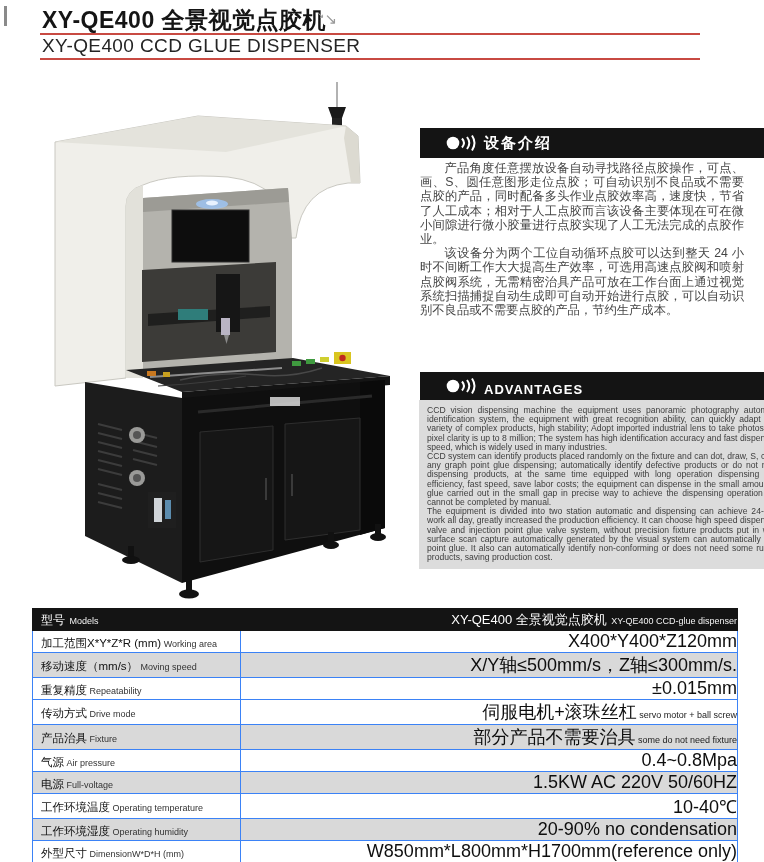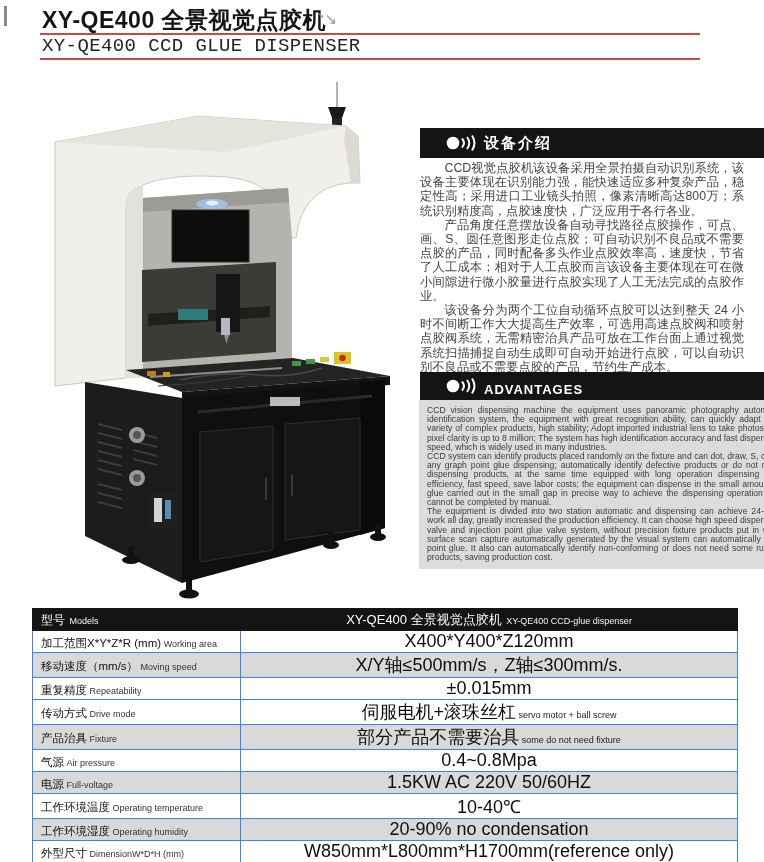--- a/index.html
+++ b/index.html
@@ -12,21 +12,21 @@
   .edge-artifact{position:absolute;left:4px;top:6px;width:3px;height:20px;background:#8a8a8a;}
 
   
   .title-cn{position:absolute;left:42px;top:5px;font-size:23px;font-weight:bold;letter-spacing:0.5px;color:#151515;white-space:nowrap;}
   .title-arrows{position:absolute;left:316px;top:10px;color:#9a9a9a;line-height:1;}
   .title-arrows .a1{font-size:10px;vertical-align:6px;}
   .title-arrows .a2{font-size:15px;}
   .rule{position:absolute;left:40px;width:660px;height:2px;background:var(--accent-red);}
   .rule1{top:33px;}
   .rule2{top:58px;}
-  .title-en{position:absolute;left:42px;top:35px;font-size:19px;font-weight:400;color:#242424;letter-spacing:0.4px;white-space:nowrap;font-family:Liberation Mono, monospace;}
+  .title-en{position:absolute;left:42px;top:35px;font-size:19px;font-weight:400;color:#242424;letter-spacing:0.4px;white-space:nowrap;}
 
   
   .sec-bar{position:absolute;left:420px;width:374px;background:var(--bar-black);color:#fff;display:flex;align-items:center;padding-left:26px;}
   .sec-bar .waves{margin-right:8px;flex:0 0 auto;display:block;}
   .bar-intro{top:128px;height:30px;}
   .bar-adv{top:372px;height:28px;}
   .bar-intro .sec-label{font-size:15px;font-weight:bold;letter-spacing:2px;}
   .bar-adv .sec-label{font-size:13px;font-weight:bold;letter-spacing:1px;margin-top:6px;}
 
   .cn-text{position:absolute;left:420px;top:161px;width:324px;font-size:12.3px;line-height:14.2px;color:#454545;text-align:justify;}
@@ -40,21 +40,21 @@
 
   
   .spec{position:absolute;left:32px;top:608px;width:705px;border-collapse:collapse;table-layout:fixed;border-left:1px solid #a9a9a9;border-right:1px solid #a9a9a9;border-bottom:3px solid #111;}
   .spec th,.spec td{border:1px solid #3b82f6;overflow:hidden;white-space:nowrap;}
   .spec tr.hdr th{background:var(--bar-black);color:#fff;border-color:#141414;height:22px;font-weight:normal;}
   .spec tr.hdr .label-cell{text-align:left;padding-left:8px;}
   .hdr-cn{font-size:12px;}
   .hdr-en{font-size:9px;opacity:.95;}
   .spec td{height:16px;}
   .label-cell{text-align:left;padding-left:8px;}
-  .value-cell{text-align:center;}
+  .value-cell{text-align:right;}
   .lbl-cn{font-size:11.5px;color:#111;}
   .lbl-en{font-size:9px;color:#333;margin-top:30px;}
   .v-main{font-size:18px;color:#0e0e0e;}
   .v-sub{font-size:9px;color:#222;}
   .row-gray td{background:var(--row-gray);}
   .row-white td{background:#fff;}
 </style>
 </head>
 <body>
 
@@ -160,21 +160,20 @@
 <div class="sec-bar bar-intro">
   <svg class="waves" width="30" height="18" viewBox="0 0 30 18">
     <circle cx="7" cy="9" r="6.3" fill="#fff"></circle>
     <path d="M16,4.5 Q20,9 16,13.5" stroke="#fff" stroke-width="2" fill="none"></path>
     <path d="M21,3 Q25.6,9 21,15" stroke="#fff" stroke-width="2" fill="none"></path>
     <path d="M26,1.5 Q31,9 26,16.5" stroke="#fff" stroke-width="2" fill="none"></path>
   </svg>
   <span class="sec-label">设备介绍</span>
 </div>
 <div class="cn-text">
-    <p>CCD视觉点胶机该设备采用全景拍摄自动识别系统，该设备主要体现在识别能力强，能快速适应多种复杂产品，稳定性高；采用进口工业镜头拍照，像素清晰高达800万；系统识别精度高，点胶速度快，广泛应用于各行各业。</p>
     <p>产品角度任意摆放设备自动寻找路径点胶操作，可点、画、S、圆任意图形走位点胶；可自动识别不良品或不需要点胶的产品，同时配备多头作业点胶效率高，速度快，节省了人工成本；相对于人工点胶而言该设备主要体现在可在微小间隙进行微小胶量进行点胶实现了人工无法完成的点胶作业。</p>
     <p>该设备分为两个工位自动循环点胶可以达到整天 24 小时不间断工作大大提高生产效率，可选用高速点胶阀和喷射点胶阀系统，无需精密治具产品可放在工作台面上通过视觉系统扫描捕捉自动生成即可自动开始进行点胶，可以自动识别不良品或不需要点胶的产品，节约生产成本。</p>
   </div>
 
 <div class="sec-bar bar-adv">
   <svg class="waves" width="30" height="18" viewBox="0 0 30 18">
     <circle cx="7" cy="9" r="6.3" fill="#fff"></circle>
     <path d="M16,4.5 Q20,9 16,13.5" stroke="#fff" stroke-width="2" fill="none"></path>
     <path d="M21,3 Q25.6,9 21,15" stroke="#fff" stroke-width="2" fill="none"></path>
     <path d="M26,1.5 Q31,9 26,16.5" stroke="#fff" stroke-width="2" fill="none"></path>

